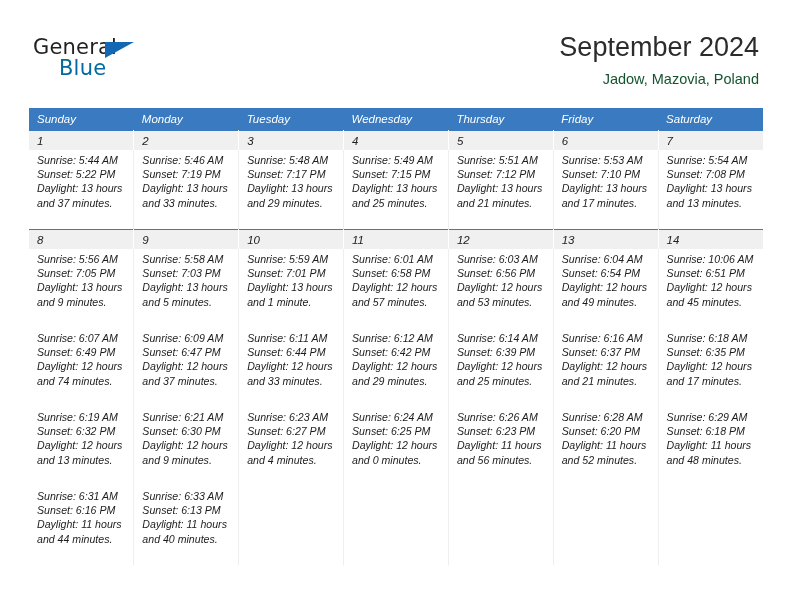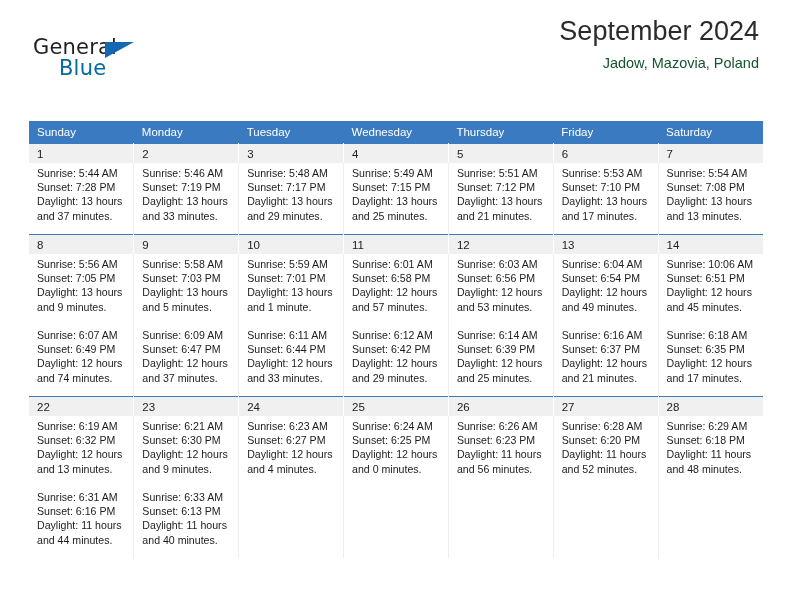--- a/index.html
+++ b/index.html
@@ -63,21 +63,21 @@
     font-size: 21px;
     letter-spacing: 0.2px;
     color: #0369a1;
     font-family: "DejaVu Sans", sans-serif;
     font-weight: 400;
     line-height: 22px;
   }
   .title-block {
     position: absolute;
     right: 33px;
-    top: 14px;
+    top: 30px;
     text-align: right;
   }
   .cal-title {
     font-size: 27px;
     color: #2b2b2b;
     font-weight: 400;
     line-height: 34px;
     white-space: nowrap;
   }
   .cal-subtitle {
@@ -86,22 +86,23 @@
     font-weight: 400;
     line-height: 22px;
     margin-top: 4px;
     white-space: nowrap;
   }
 
   
   .calendar {
     position: absolute;
     left: 29px;
-    top: 121px;
+    top: 108px;
     width: 734px;
+    font-style: italic;
   }
   table.cal {
     border-collapse: collapse;
     table-layout: fixed;
     width: 734px;
   }
   table.cal col { width: 104.857px; }
 
   thead th {
     background: #3a7ac0;
@@ -127,21 +128,21 @@
   tr.daynum-row td:last-child { border-right: none; }
   tr.daynum-row td.empty {
     background: #ffffff;
     border-top: 1px solid #ffffff;
   }
 
   tr.detail-row td {
     background: #ffffff;
     border-right: 1px solid #eeeeee;
     vertical-align: top;
-    padding: 3px 6px 0 8px;
+    padding: 3px 6px 8px 8px;
     height: 68px;
   }
   tr.detail-row td:last-child { border-right: none; }
 
   .line {
     font-size: 10.6px;
     line-height: 14.2px;
     color: #1c1c1c;
     white-space: nowrap;
   }
@@ -197,21 +198,21 @@
           <td>2</td>
           <td>3</td>
           <td>4</td>
           <td>5</td>
           <td>6</td>
           <td>7</td>
         </tr>
         <tr class="detail-row">
           <td>
             <div class="line">Sunrise: 5:44 AM</div>
-            <div class="line">Sunset: 7:28 PM</div>
+            <div class="line">Sunset: 5:22 PM</div>
             <div class="line">Daylight: 13 hours</div>
             <div class="line">and 37 minutes.</div>
           </td>
           <td>
             <div class="line">Sunrise: 5:46 AM</div>
             <div class="line">Sunset: 7:19 PM</div>
             <div class="line">Daylight: 13 hours</div>
             <div class="line">and 33 minutes.</div>
           </td>
           <td>
@@ -338,29 +339,20 @@
             <div class="line">and 21 minutes.</div>
           </td>
           <td>
             <div class="line">Sunrise: 6:18 AM</div>
             <div class="line">Sunset: 6:35 PM</div>
             <div class="line">Daylight: 12 hours</div>
             <div class="line">and 17 minutes.</div>
           </td>
         </tr>
 
-        <tr class="daynum-row">
-          <td>22</td>
-          <td>23</td>
-          <td>24</td>
-          <td>25</td>
-          <td>26</td>
-          <td>27</td>
-          <td>28</td>
-        </tr>
         <tr class="detail-row">
           <td>
             <div class="line">Sunrise: 6:19 AM</div>
             <div class="line">Sunset: 6:32 PM</div>
             <div class="line">Daylight: 12 hours</div>
             <div class="line">and 13 minutes.</div>
           </td>
           <td>
             <div class="line">Sunrise: 6:21 AM</div>
             <div class="line">Sunset: 6:30 PM</div>

